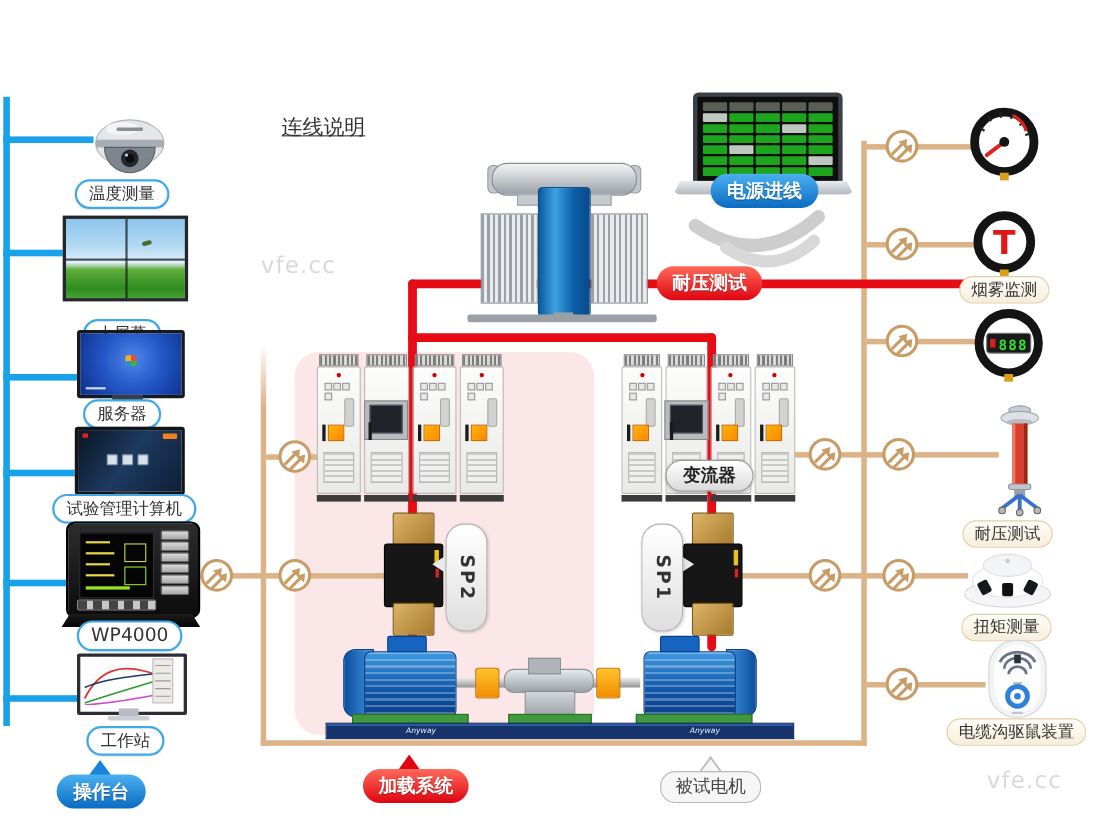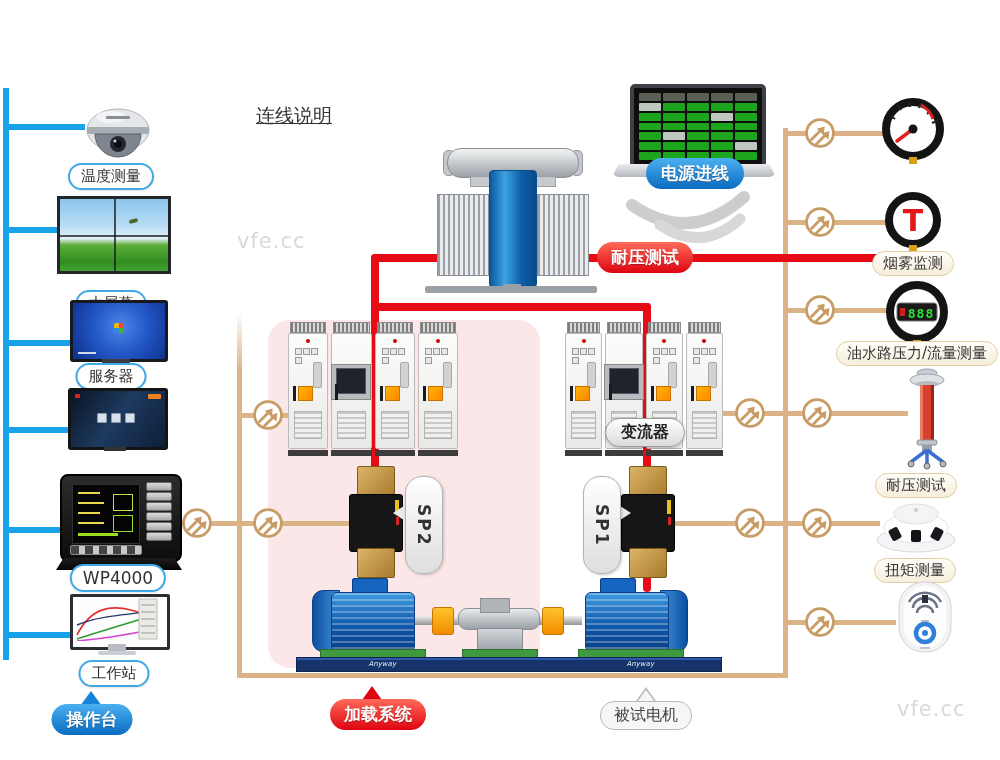--- a/index.html
+++ b/index.html
@@ -355,20 +355,21 @@
   <div class="pill-blue ctr" style="left:111px;top:363px;">服务器</div>
 
   <div class="abs" style="left:68px;top:388px;width:94px;height:56px;border:3px solid #141414;border-radius:3px;background:linear-gradient(125deg,#0a1523 0%,#1d3a60 48%,#0e1f38 100%);">
     <div class="abs" style="left:4px;top:3px;width:5px;height:4px;background:#e02020;"></div>
     <div class="abs" style="right:4px;top:3px;width:13px;height:5px;background:#f08020;border-radius:1px;"></div>
     <div class="abs" style="left:26px;top:22px;width:8px;height:8px;background:#d8e0ec;border:1px solid #8899aa;border-radius:1px;"></div>
     <div class="abs" style="left:40px;top:22px;width:8px;height:8px;background:#d8e0ec;border:1px solid #8899aa;border-radius:1px;"></div>
     <div class="abs" style="left:54px;top:22px;width:8px;height:8px;background:#d8e0ec;border:1px solid #8899aa;border-radius:1px;"></div>
   </div>
   <div class="abs" style="left:104px;top:447px;width:22px;height:4px;background:#333;"></div>
+  <div class="pill-blue ctr" style="left:113px;top:449px;">试验管理计算机</div>
 
   <div class="abs" style="left:60px;top:474px;width:118px;height:96px;">
     <div class="abs" style="left:0;top:0;width:118px;height:84px;background:linear-gradient(180deg,#2c2c2c,#0c0c0c);border:2px solid #000;border-radius:8px;"></div>
     <div class="abs" style="left:12px;top:10px;width:66px;height:58px;background:#050505;border:1px solid #303030;">
       <div class="abs" style="left:5px;top:7px;width:22px;height:2px;background:#e8d84a;"></div>
       <div class="abs" style="left:5px;top:17px;width:26px;height:2px;background:#e8d84a;"></div>
       <div class="abs" style="left:5px;top:27px;width:22px;height:2px;background:#e8d84a;"></div>
       <div class="abs" style="left:5px;top:37px;width:26px;height:2px;background:#e8d84a;"></div>
       <div class="abs" style="left:40px;top:9px;width:18px;height:15px;border:1px solid #cfd84a;"></div>
       <div class="abs" style="left:40px;top:30px;width:18px;height:15px;border:1px solid #9adf20;"></div>
@@ -433,21 +434,20 @@
   </svg>
   <div class="pill-tan ctr" style="left:913px;top:251px;">烟雾监测</div>
 
   <svg class="abs" style="left:884px;top:279px;" width="66" height="72" viewBox="0 0 66 72">
     <circle cx="33" cy="33" r="27" fill="#fff" stroke="#141414" stroke-width="8"></circle>
     <rect x="13" y="24" width="40" height="18" rx="3" fill="#1a1a1a" stroke="#777"></rect>
     <rect x="16" y="29" width="5" height="8" fill="#d02020"></rect>
     <text x="37" y="39" text-anchor="middle" font-size="13" font-weight="bold" fill="#2fe02f" font-family="DejaVu Sans Mono, monospace" letter-spacing="1">888</text>
     <rect x="29" y="61" width="8" height="7" fill="#d8a018"></rect>
   </svg>
-  <div class="pill-tan ctr" style="left:917px;top:341px;">油水路压力/流量测量</div>
 
   <svg class="abs" style="left:903px;top:366px;" width="48" height="104" viewBox="0 0 48 104">
     <ellipse cx="24" cy="7" rx="10" ry="4" fill="#c9cdd3" stroke="#9aa0a8"></ellipse>
     <ellipse cx="24" cy="14" rx="17" ry="6" fill="#dde0e4" stroke="#a0a6ae"></ellipse>
     <ellipse cx="24" cy="18" rx="12" ry="3" fill="#b8bcc2"></ellipse>
     <rect x="17" y="19" width="14" height="55" fill="#d6402e"></rect>
     <rect x="17" y="19" width="3" height="55" fill="#f07a60"></rect>
     <rect x="28" y="19" width="3" height="55" fill="#9c2414"></rect>
     <rect x="14" y="74" width="20" height="5" rx="2" fill="#c2c6cc" stroke="#8a9098"></rect>
     <rect x="19" y="79" width="10" height="8" fill="#9aa0a8"></rect>
@@ -480,20 +480,21 @@
       <path d="M13 22 A 17 14 0 0 1 45 22"></path>
       <path d="M17 28 A 12 10 0 0 1 41 28"></path>
       <path d="M21 33 A 8 7 0 0 1 37 33"></path>
     </g>
     <rect x="26" y="15" width="6" height="8" fill="#2c303a"></rect>
     <rect x="25" y="40" width="8" height="2" fill="#b8bcc4"></rect>
     <circle cx="29" cy="53" r="9" fill="#fff" stroke="#2f80d8" stroke-width="4.5"></circle>
     <circle cx="29" cy="53" r="3" fill="#2f80d8"></circle>
     <rect x="24" y="67" width="10" height="2" fill="#c0c4cc"></rect>
   </svg>
+  <div class="pill-tan ctr" style="left:924px;top:653px;">电缆沟驱鼠装置</div>
 
   <div id="fiber-icons">
       <div class="abs" style="left: 181px; top: 507px; width: 32px; height: 32px;"><svg width="32" height="32" viewBox="0 0 34 34">
           <circle cx="17" cy="17" r="14.3" fill="#fff" stroke="#c89c66" stroke-width="3"></circle>
           <g stroke="#c89c66" stroke-width="3" stroke-linecap="round">
             <line x1="8" y1="24" x2="17" y2="15"></line>
             <line x1="13" y1="29" x2="22" y2="20"></line>
           </g>
           <g fill="#c89c66">
             <polygon points="22,10 13.5,12.5 21,19"></polygon>

